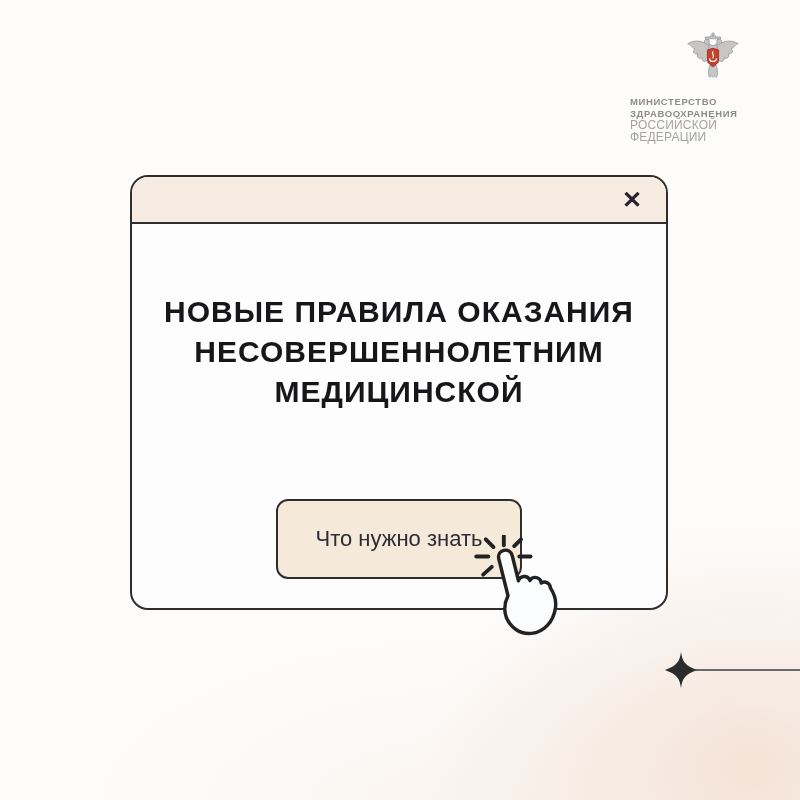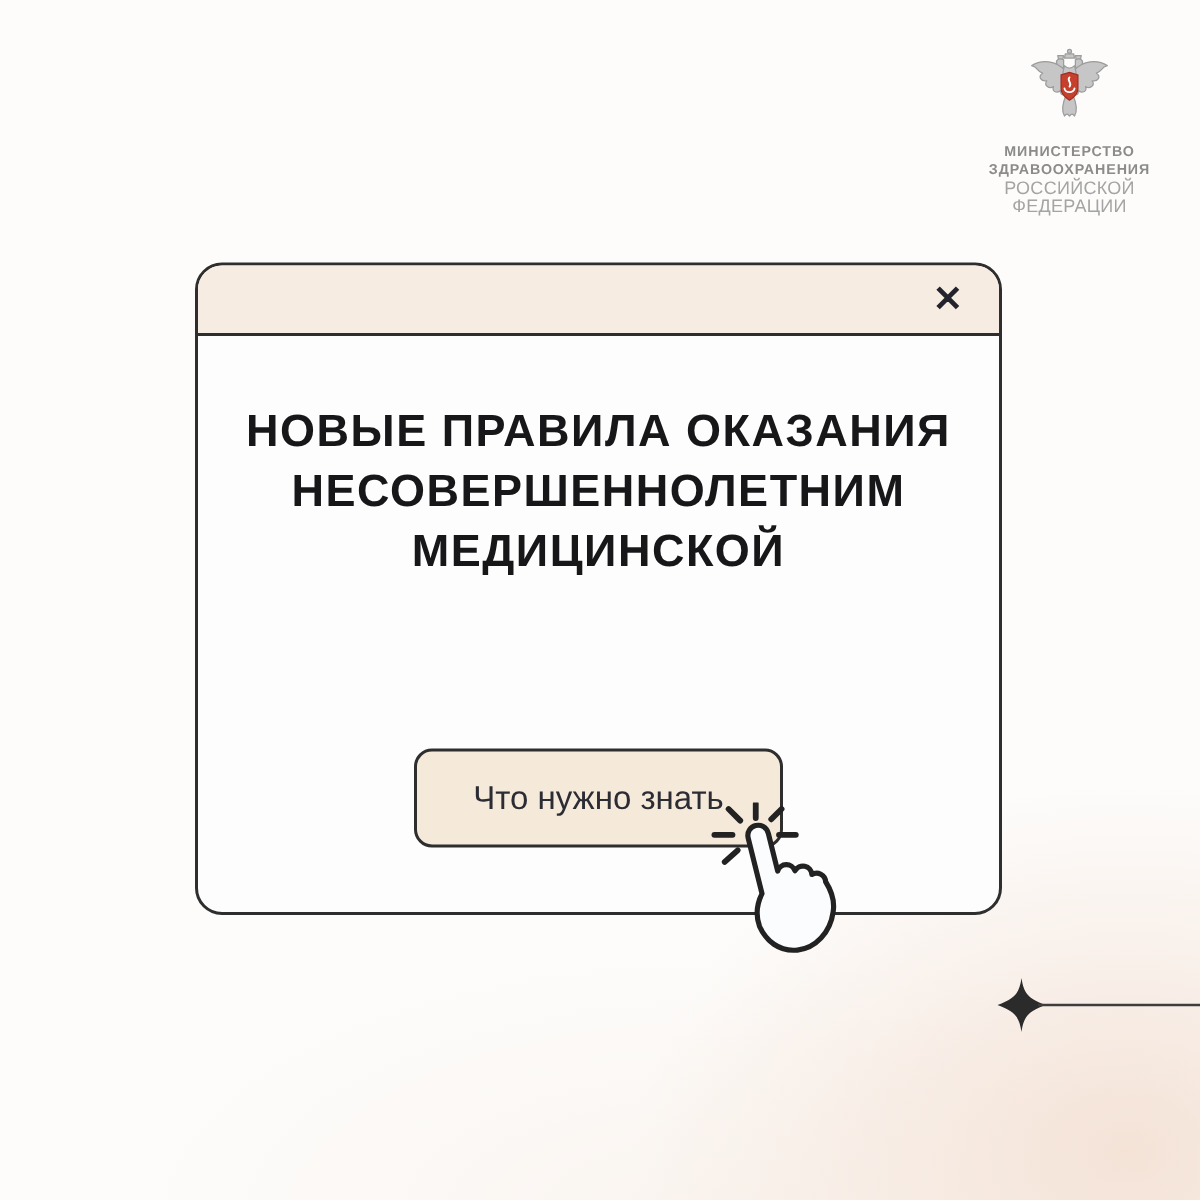--- a/index.html
+++ b/index.html
@@ -6,48 +6,48 @@
   body{
     width:800px;height:800px;overflow:hidden;position:relative;
     font-family:"Liberation Sans",sans-serif;
     background:
       radial-gradient(ellipse 480px 360px at 94% 96%, rgba(243,224,211,.9), rgba(243,224,211,0) 68%),
       radial-gradient(ellipse 560px 260px at 60% 102%, rgba(246,234,224,.45), rgba(246,234,224,0) 70%),
       #fdfcfb;
   }
   
   .ministry{
-    position:absolute; left:630px; top:30px; width:166px; text-align:center;
+    position:absolute; left:630px; top:30px; width:166px; text-align:left;
   }
   .ministry svg{display:block;margin:0 auto 6px auto;}
   .m-line{font-weight:bold;font-size:9.5px;line-height:11.5px;letter-spacing:.6px;color:#8b8b8b;}
   .m-line3{font-weight:normal;font-size:12px;line-height:12px;letter-spacing:.2px;color:#a4a4a4;}
   
   .dialog{
     position:absolute; left:130px; top:175px; width:538px; height:435px;
     box-sizing:border-box; background:#fdfdfd;
     border:2px solid #2e2e2e; border-radius:18px;
   }
   .dialog-header{
     position:relative; height:45px; background:#f7ece1;
     border-bottom:2px solid #2e2e2e; border-radius:16px 16px 0 0;
   }
   .close-btn{
     position:absolute; right:24px; top:50%; transform:translateY(-50%);
     font-size:24px; font-weight:bold; line-height:1; color:#23232d; cursor:pointer;
     user-select:none;
   }
   .dialog-title{
-    margin-top:44px; text-align:center;
+    margin-top:68px; text-align:center;
     font-weight:bold; font-size:30px; line-height:40px; letter-spacing:1px;
     color:#17171a;
   }
   .cta-btn{
     position:absolute; left:50%; transform:translateX(-50%); top:322px;
-    width:246px; height:66px; box-sizing:border-box;
+    width:246px; height:80px; box-sizing:border-box;
     background:#f5e9d9; border:2px solid #2e2e2e; border-radius:12px;
     font-family:"Liberation Sans",sans-serif;
     font-size:22px; color:#2c2c35; cursor:pointer;
   }
   
   .hand-cursor{position:absolute; left:453px; top:535px; z-index:5;}
   .sparkle{position:absolute; left:656px; top:648px;}
 </style>
 </head>
 <body>

